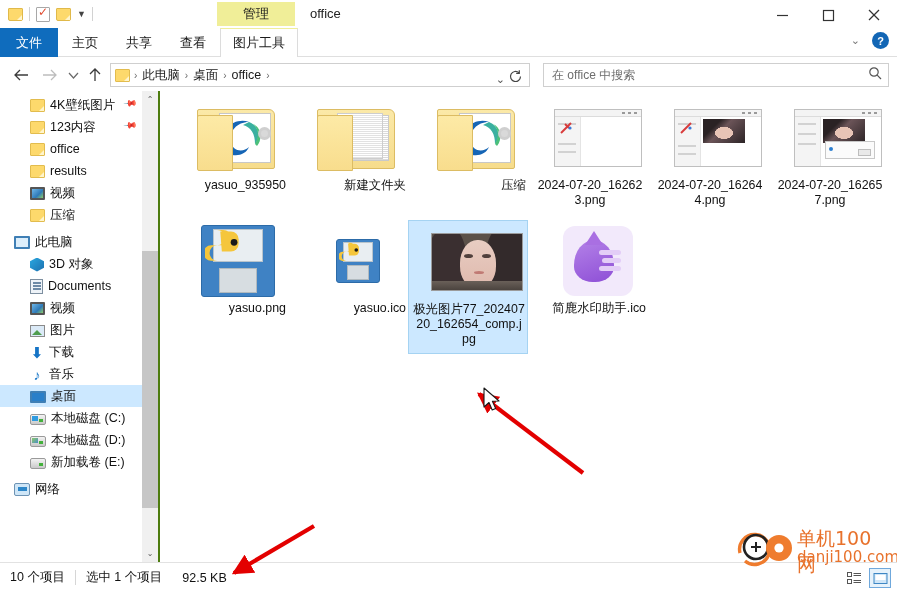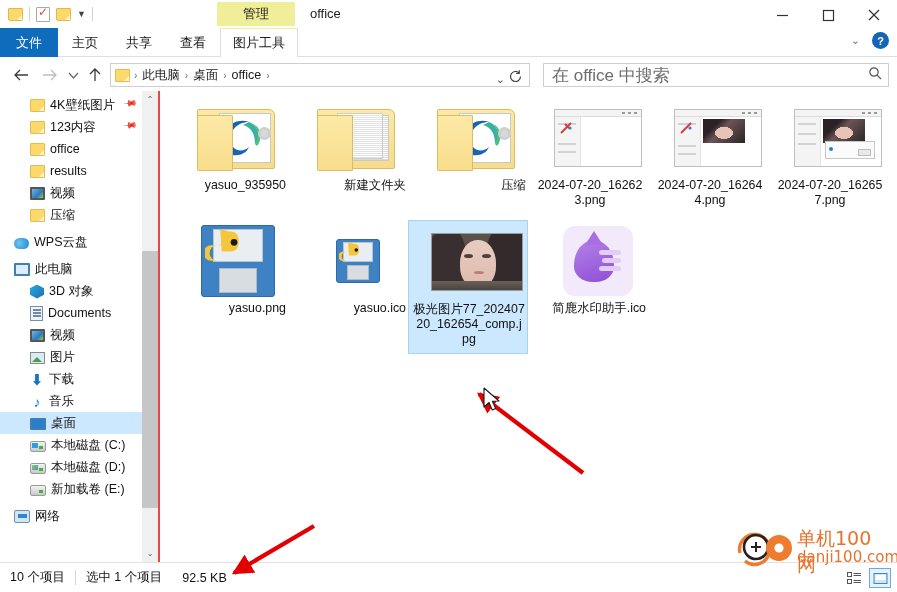--- a/index.html
+++ b/index.html
@@ -101,24 +101,24 @@
   .crumb { font-size: 12.5px; color: #1a1a1a; padding: 0 3px; white-space: nowrap; }
   .crumb-sep { font-size: 10px; color: #6b6b6b; padding: 0 2px; }
   .crumb-dd { position: absolute; right: 24px; top: 9px; font-size: 11px; color: #555; }
   .crumb-refresh { position: absolute; right: 5px; top: 5px; width: 16px; height: 16px; }
   .searchbox {
     position: absolute; left: 543px; top: 5px; width: 346px; height: 24px;
     border: 1px solid #cfcfcf; background: #fff;
     display: flex; align-items: center; justify-content: space-between;
     padding: 0 6px 0 8px;
   }
-  .search-ph { font-size: 17px; color: #6d6d6d; }
-
-  
-  .content { position: absolute; top: 91px; left: 0; width: 897px; height: 471px; background: #ef4444; }
+  .search-ph { font-size: 12px; color: #6d6d6d; }
+
+  
+  .content { position: absolute; top: 91px; left: 0; width: 897px; height: 471px; background: #4d7c0f; }
   .sidebar {
     position: absolute; left: 0; top: 0; width: 142px; height: 471px;
     background: #fff; overflow: hidden;
   }
   .scroll-col {
     position: absolute; left: 142px; top: 0; width: 16px; height: 471px;
     background: #f0f0f0;
   }
   .scroll-arrow {
     width: 16px; height: 17px; display: flex; align-items: center; justify-content: center;
@@ -557,24 +557,20 @@
             <span class="ico ico-folder"></span>
             <span class="lbl">results</span>
           </div>
           <div class="titem indent2">
             <span class="ico ico-video"></span>
             <span class="lbl">视频</span>
           </div>
           <div class="titem indent2">
             <span class="ico ico-folder"></span>
             <span class="lbl">压缩</span>
-          </div>
-          <div class="titem group">
-            <span class="ico ico-cloud"></span>
-            <span class="lbl">WPS云盘</span>
           </div>
           <div class="titem group">
             <span class="ico ico-pc"></span>
             <span class="lbl">此电脑</span>
           </div>
           <div class="titem indent2">
             <span class="ico ico-3d"></span>
             <span class="lbl">3D 对象</span>
           </div>
           <div class="titem indent2">

